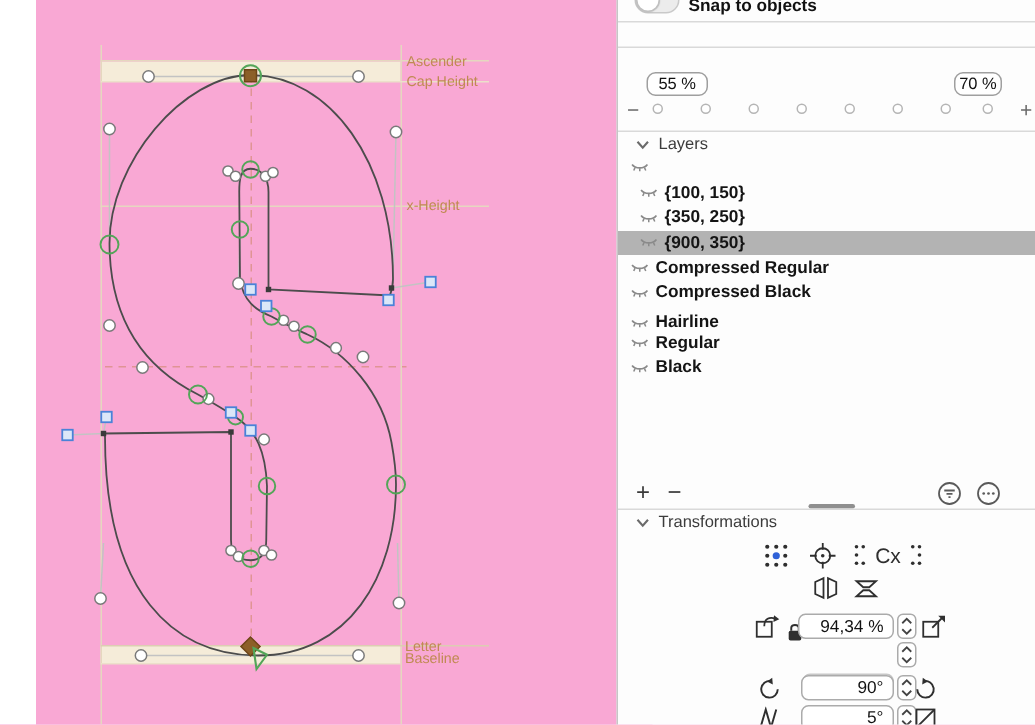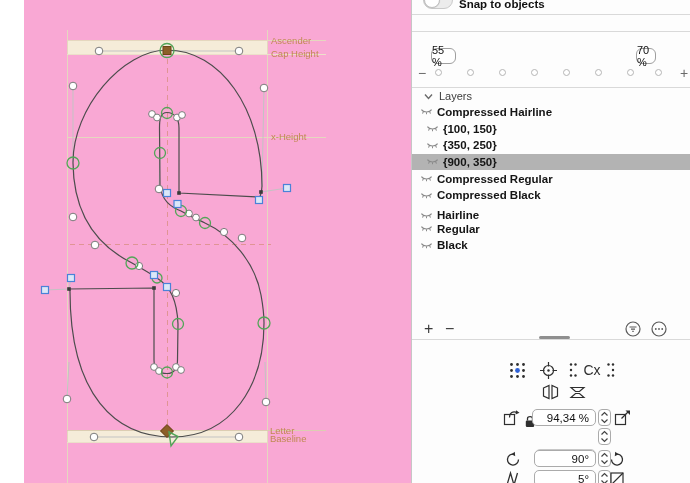--- a/index.html
+++ b/index.html
@@ -200,22 +200,22 @@
 <div class="sidebar">
 
   <div class="toggle">
       <div class="knob"></div>
     </div>
   <div class="snap-label">Snap to objects</div>
   <div class="divider" style="top:14px;"></div>
 
   <div class="divider" style="top:31px;"></div>
 
-  <div class="pill-field" style="left:19px;top:48px;width:25px;">55 %</div>
-  <div class="pill-field" style="left:224px;top:48px;width:20px;">70 %</div>
+  <div class="pill-field" style="left:19px;top:48px;width:41px;">55 %</div>
+  <div class="pill-field" style="left:224px;top:48px;width:32px;">70 %</div>
   <div class="slider-row">
     <span class="minus" style="left:6px;">−</span>
     <span class="slider-dot" style="left:23px;"></span>
     <span class="slider-dot" style="left:55px;"></span>
     <span class="slider-dot" style="left:87px;"></span>
     <span class="slider-dot" style="left:119px;"></span>
     <span class="slider-dot" style="left:151px;"></span>
     <span class="slider-dot" style="left:183px;"></span>
     <span class="slider-dot" style="left:215px;"></span>
     <span class="slider-dot" style="left:243px;"></span>
@@ -232,21 +232,20 @@
     <span class="hdr-label">Layers</span>
   </div>
   <div id="layers-list">
       <div class="layer-row" style="top: 103.5px;">
       <span class="eye">
         <svg width="13" height="9" viewBox="0 0 14 9">
           <path d="M1.5,2.5 C3.8,5.8 10.2,5.8 12.5,2.5" fill="none" stroke="#8a8a8a" stroke-width="1.2"></path>
           <path d="M3.6,4.8 L2.7,6.8 M7,5.3 L7,7.4 M10.4,4.8 L11.3,6.8" stroke="#8a8a8a" stroke-width="1.1"></path>
         </svg>
       </span>
-      <span class="layer-label">Compressed Hairline</span>
     </div>
       <div class="layer-row indent" style="top: 120.2px;">
       <span class="eye">
         <svg width="13" height="9" viewBox="0 0 14 9">
           <path d="M1.5,2.5 C3.8,5.8 10.2,5.8 12.5,2.5" fill="none" stroke="#8a8a8a" stroke-width="1.2"></path>
           <path d="M3.6,4.8 L2.7,6.8 M7,5.3 L7,7.4 M10.4,4.8 L11.3,6.8" stroke="#8a8a8a" stroke-width="1.1"></path>
         </svg>
       </span>
       <span class="layer-label">{100, 150}</span>
     </div>
@@ -327,20 +326,28 @@
   <div class="circ-btn" style="left:239px;">
     <svg width="16" height="16" viewBox="0 0 16 16">
       <circle cx="8" cy="8" r="7" fill="none" stroke="#5a5a5a" stroke-width="1.2"></circle>
       <circle cx="4.8" cy="8" r="0.9" fill="#5a5a5a"></circle>
         <circle cx="8" cy="8" r="0.9" fill="#5a5a5a"></circle>
         <circle cx="11.2" cy="8" r="0.9" fill="#5a5a5a"></circle>
     </svg>
   </div>
   <div class="divider" style="top:339px;"></div>
 
+  <div class="hdr" style="top:340px;">
+    <span class="chev">
+      <svg width="9" height="7" viewBox="0 0 9 7">
+          <polyline points="1,1.5 4.5,5.5 8,1.5" fill="none" stroke="#6b6b6b" stroke-width="1.4"></polyline>
+        </svg>
+    </span>
+    <span class="hdr-label">Transformations</span>
+  </div>
 
   <div class="ticon" style="left:97px;top:362px;">
     <svg width="17" height="17" viewBox="0 0 17 17">
       <g fill="#2f2f2f">
         <circle cx="2.5" cy="2.5" r="1.4"></circle>
           <circle cx="8.5" cy="2.5" r="1.4"></circle>
           <circle cx="14.5" cy="2.5" r="1.4"></circle>
         <circle cx="2.5" cy="8.5" r="1.4"></circle>
           <circle cx="14.5" cy="8.5" r="1.4"></circle>
         <circle cx="2.5" cy="14.5" r="1.4"></circle>

